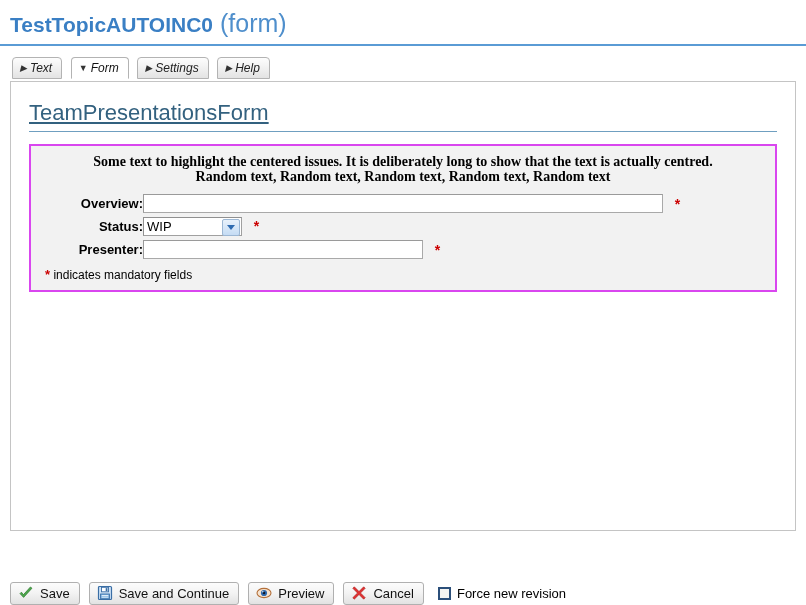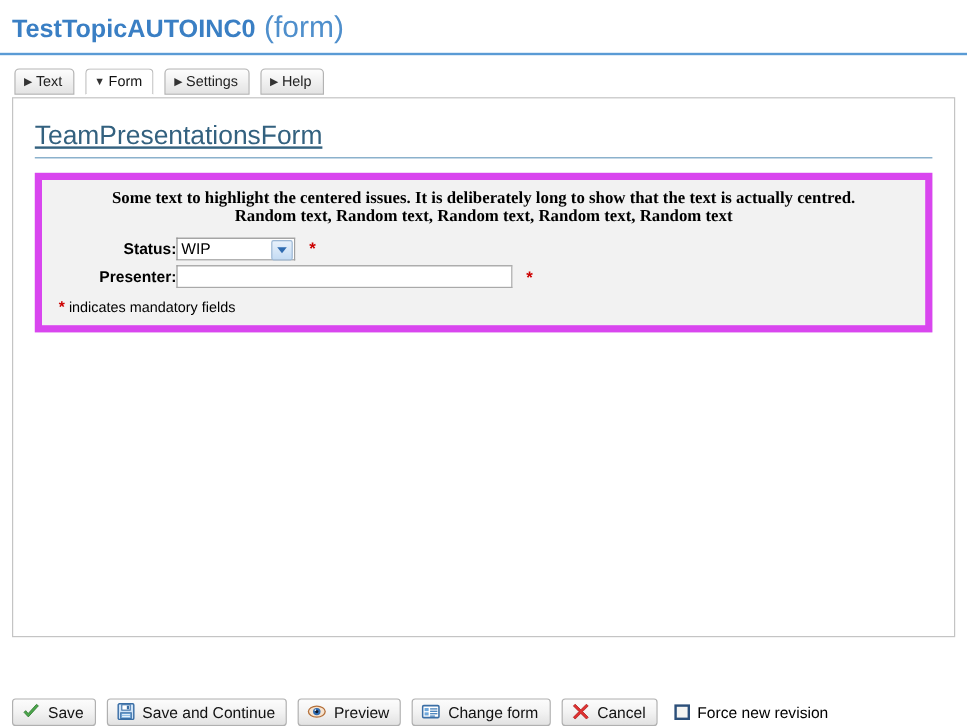--- a/index.html
+++ b/index.html
@@ -53,20 +53,21 @@
     padding: 0 9px 12px 7px;
     margin-right: 5px;
     font-size: 12px;
     color: #222;
     border: 1px solid #b3b3b3;
     border-bottom: 1px solid #b3b3b3;
     border-radius: 4px 4px 0 0;
     background: linear-gradient(to bottom, #fdfdfd 0%, #f2f2f2 45%, #e3e3e3 100%);
     cursor: pointer;
     white-space: nowrap;
+    font-style: italic;
   }
   .tab .tri {
     font-size: 9px;
     color: #333;
     margin-right: 3px;
     position: relative;
     top: -1px;
   }
   .tab.active {
     background: #ffffff;
@@ -94,21 +95,21 @@
     font-size: 22px;
     font-weight: normal;
     color: #33617f;
     border-bottom: 1px solid #6f9fc0;
     text-decoration: underline;
   }
 
   
   #form-box {
     margin: 12px 18px 0 18px;
-    border: 6px solid #d946ef;
+    border: 2px solid #d946ef;
     background: #f2f2f2;
     padding: 7px 6px 8px 6px;
     box-sizing: border-box;
   }
 
   #form-blurb {
     text-align: center;
     font-family: "Liberation Serif", serif;
     font-weight: bold;
     font-size: 14px;
@@ -301,20 +302,27 @@
 
   <div id="form-box">
 
     <div id="form-blurb">
       <div>Some text to highlight the centered issues. It is deliberately long to show that the text is actually centred.</div>
       <div>Random text, Random text, Random text, Random text, Random text</div>
     </div>
 
     <table class="form-table">
       <tbody>
+        <tr>
+          <td class="lbl">Overview:</td>
+          <td class="fld">
+            <input class="text-field w-long" type="text" value="" style="">
+            <span class="req">*</span>
+          </td>
+        </tr>
         <tr>
           <td class="lbl">Status:</td>
           <td class="fld">
             <span class="select-wrap">
               <select class="status-select">
                 <option>WIP</option>
               </select>
               <span class="select-arrow"></span>
             </span>
             <span class="req">*</span>
@@ -367,34 +375,20 @@
       <svg width="16" height="16" viewBox="0 0 16 16">
         <ellipse cx="8" cy="8" rx="7" ry="4.6" fill="#f6e3cf" stroke="#b4703a" stroke-width="1.1"></ellipse>
         <circle cx="8" cy="8" r="3.1" fill="#2f6bb0"></circle>
         <circle cx="8" cy="8" r="1.3" fill="#111827"></circle>
         <circle cx="6.8" cy="6.8" r="0.7" fill="#ffffff" opacity="0.85"></circle>
       </svg>
     </span>
     <span>Preview</span>
   </div>
 
-  <div class="btn">
-    <span class="bicon">
-      <svg width="16" height="16" viewBox="0 0 16 16">
-        <rect x="1.2" y="3" width="13.6" height="10" rx="1" fill="#ffffff" stroke="#3a6ea5" stroke-width="1.3"></rect>
-        <rect x="2.8" y="5" width="3.4" height="2.6" fill="#6fa8dc"></rect>
-        <rect x="2.8" y="8.6" width="3.4" height="2.6" fill="#6fa8dc"></rect>
-        <rect x="7.4" y="5.2" width="6.1" height="1.1" fill="#4a84bd"></rect>
-        <rect x="7.4" y="7.2" width="6.1" height="1.1" fill="#4a84bd"></rect>
-        <rect x="7.4" y="9.2" width="6.1" height="1.1" fill="#4a84bd"></rect>
-        <rect x="7.4" y="11.2" width="4" height="1.1" fill="#4a84bd"></rect>
-      </svg>
-    </span>
-    <span>Change form</span>
-  </div>
 
   <div class="btn">
     <span class="bicon">
       <svg width="16" height="16" viewBox="0 0 16 16">
         <path d="M3.3 1.8 L8 6.5 L12.7 1.8 L14.2 3.3 L9.5 8 L14.2 12.7 L12.7 14.2 L8 9.5 L3.3 14.2 L1.8 12.7 L6.5 8 L1.8 3.3 Z" fill="#e03131" stroke="#a81919" stroke-width="0.6" stroke-linejoin="round"></path>
       </svg>
     </span>
     <span>Cancel</span>
   </div>
 

